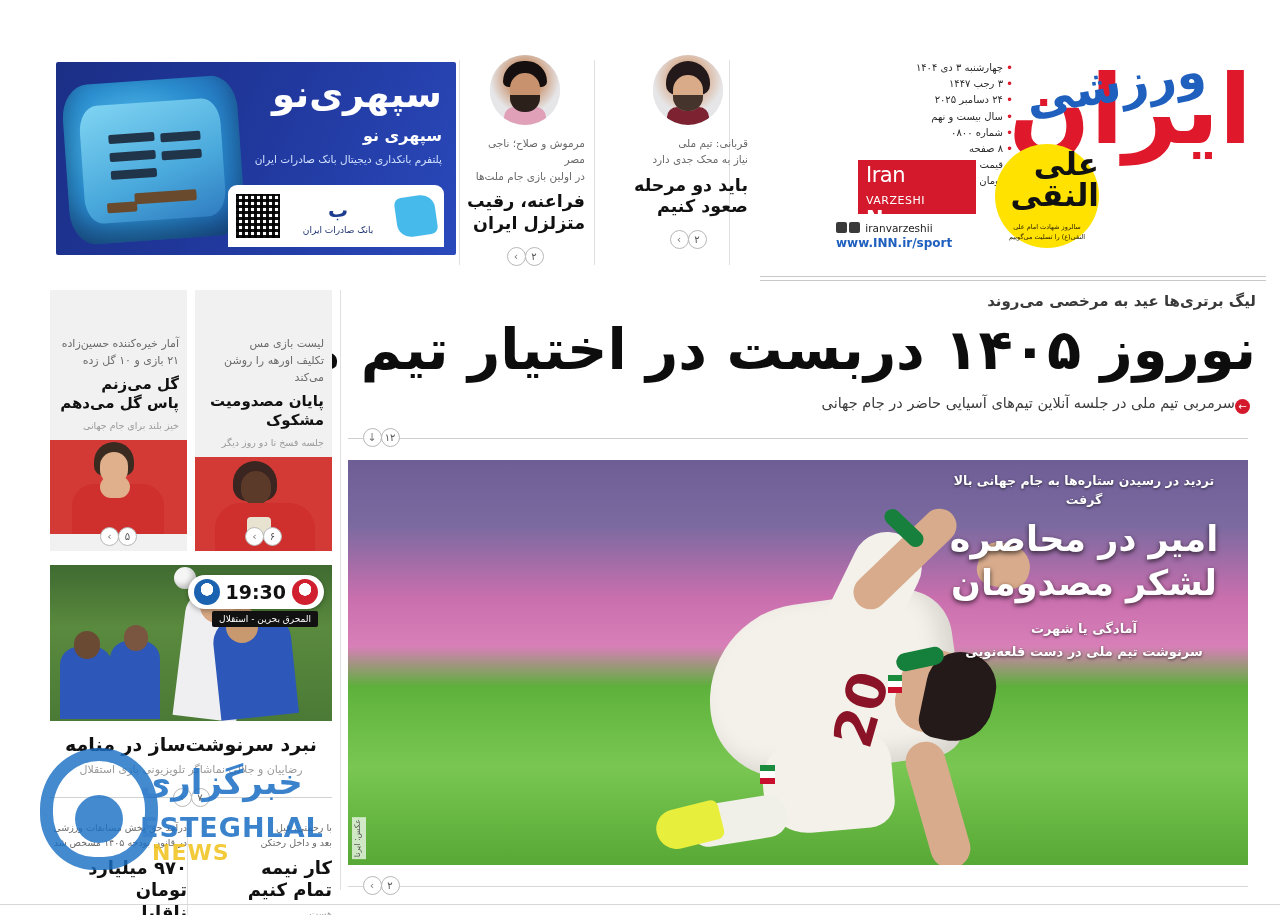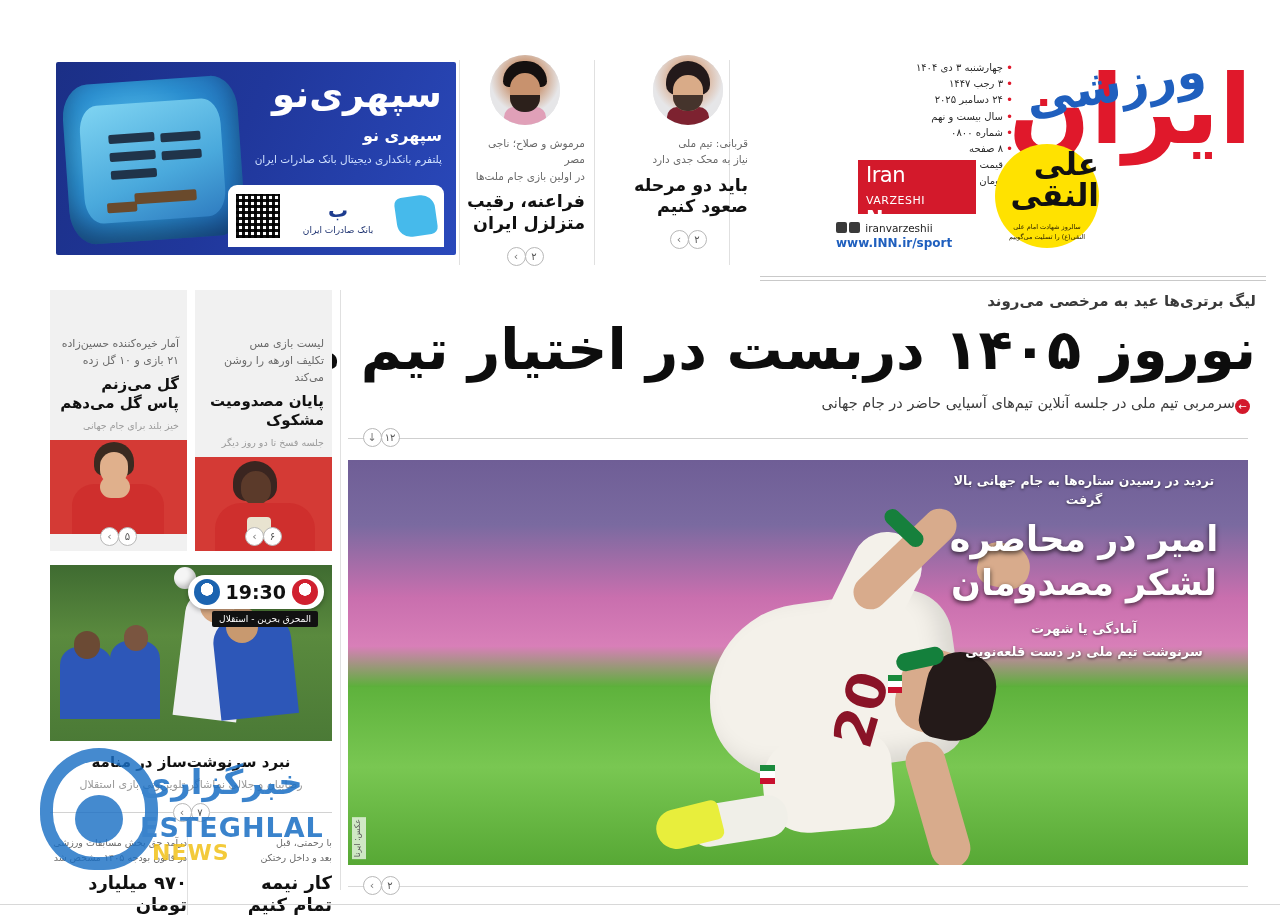--- a/index.html
+++ b/index.html
@@ -166,34 +166,34 @@
   .card {
     width: 137px; background:#f1f1f1; padding: 9px 8px 0; position: relative; overflow:hidden;
   }
   .card .kicker { font-size: 11px; margin-top: 36px; }
   .card .hl { font-size: 15px; margin-top: 6px; }
   .card .subtle { font-size: 9.5px; margin-top: 6px; }
   .card .thumb { height: 94px; margin: 7px -8px 0; position:relative; overflow:hidden; background:#d9534f; }
   .card .pagemark { position:absolute; left:0; right:0; bottom: 5px; }
 
   .matchcard { margin-top: 14px; }
-  .matchphoto { width: 282px; height: 176px; position:relative; overflow:hidden;
+  .matchphoto { width: 282px; height: 156px; position:relative; overflow:hidden;
     background: linear-gradient(180deg,#3f6b31 0%,#5a8a3e 40%,#4b7a36 100%); }
   .scorepill {
     position:absolute; right: 8px; top: 10px; height: 34px; background:#fff;
     border-radius: 18px; display:flex; align-items:center; gap:6px; padding: 0 6px;
     box-shadow: 0 2px 5px rgba(0,0,0,.3);
   }
   .badge-t { width: 26px; height: 26px; border-radius:50%; }
   .badge-t.blue { background: radial-gradient(circle at 50% 40%, #fff 0 30%, #1b63b0 32% 100%); }
   .badge-t.red  { background: radial-gradient(circle at 50% 40%, #fff 0 30%, #d0202f 32% 100%); }
   .ktime { font-size: 19px; font-weight:bold; color:#111; font-family:"DejaVu Sans", sans-serif; }
   .matchlabel { position:absolute; right: 14px; top: 46px; background:#111; color:#fff;
     font-size: 9px; padding: 3px 7px; border-radius: 2px; }
-  .matchcard .hl { font-size: 15px; text-align:center; margin-top: 12px; }
+  .matchcard .hl { font-size: 19px; text-align:center; margin-top: 12px; }
   .matchcard .subtle { font-size: 11px; text-align:center; margin-top: 5px; }
   .matchcard .pagemark { margin-top: 10px; }
 
   .botrow { display:flex; gap: 8px; margin-top: 14px; direction: rtl; position:relative; }
   .botcard { width: 137px; position:relative; }
   .botcard .kicker { font-size: 9.5px; }
   .botcard .hl { font-size: 18px; margin-top: 6px; }
   .botcard .subtle { font-size: 9.5px; margin-top: 5px; }
   .botcard .thumb { height: 92px; margin-top: 7px; position:relative; overflow:hidden;
     background: linear-gradient(180deg,#8d9aa3,#5b666e); }

